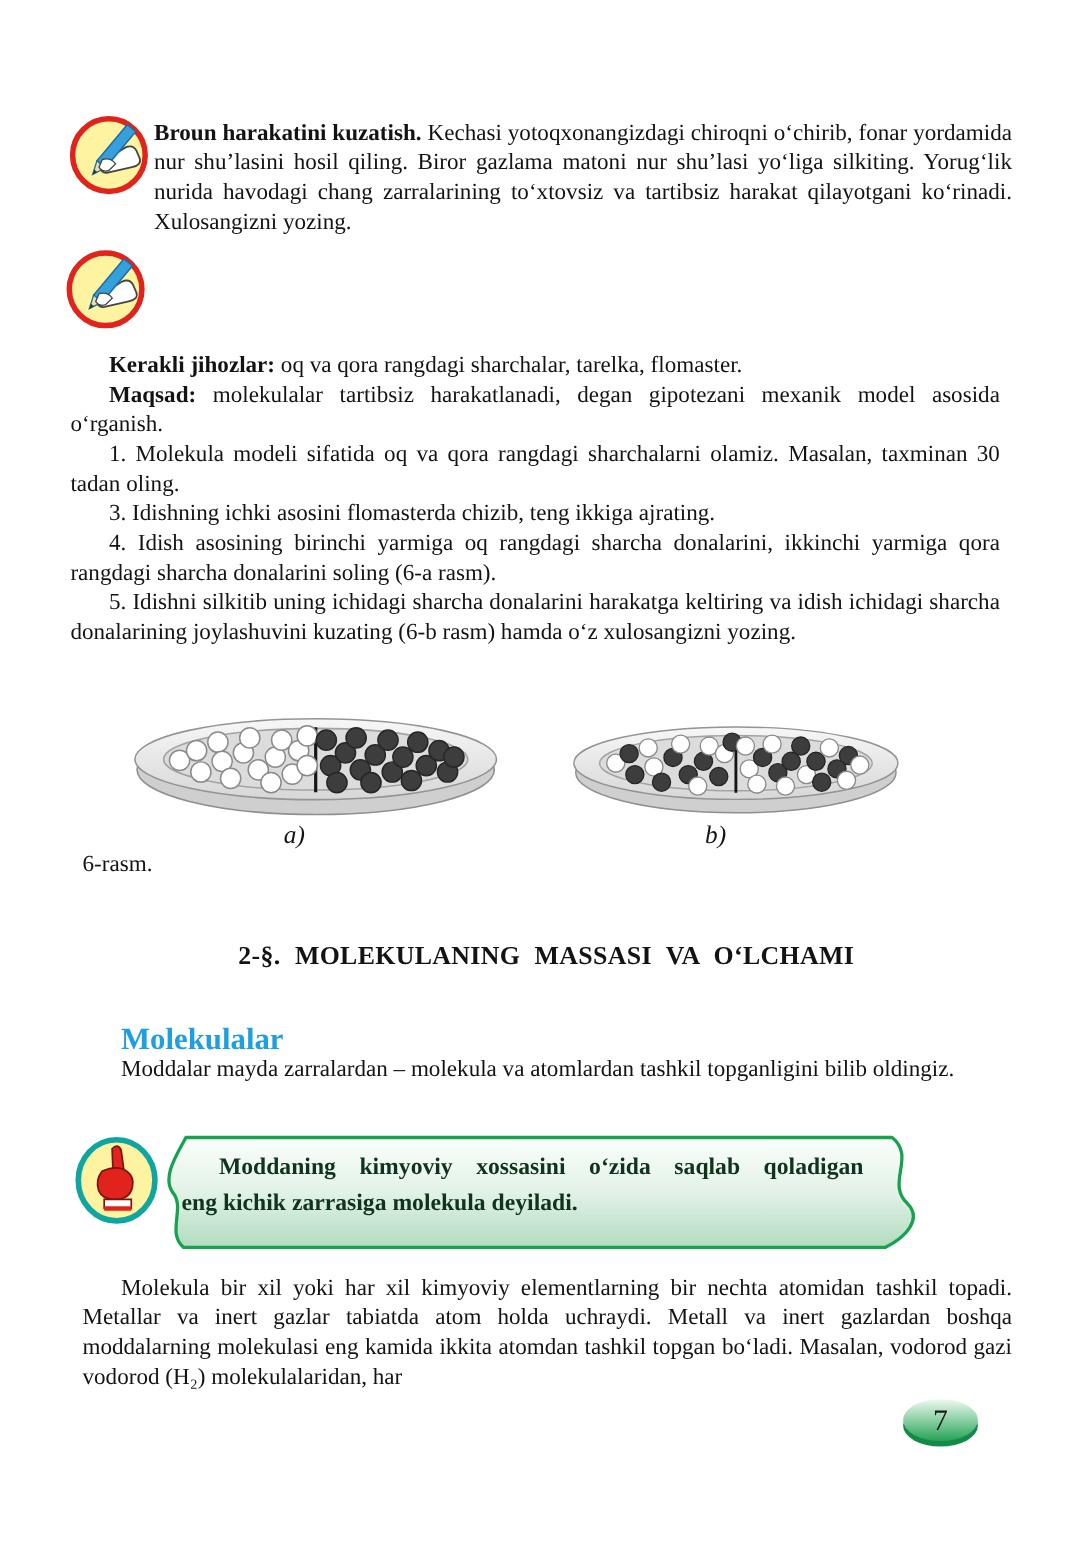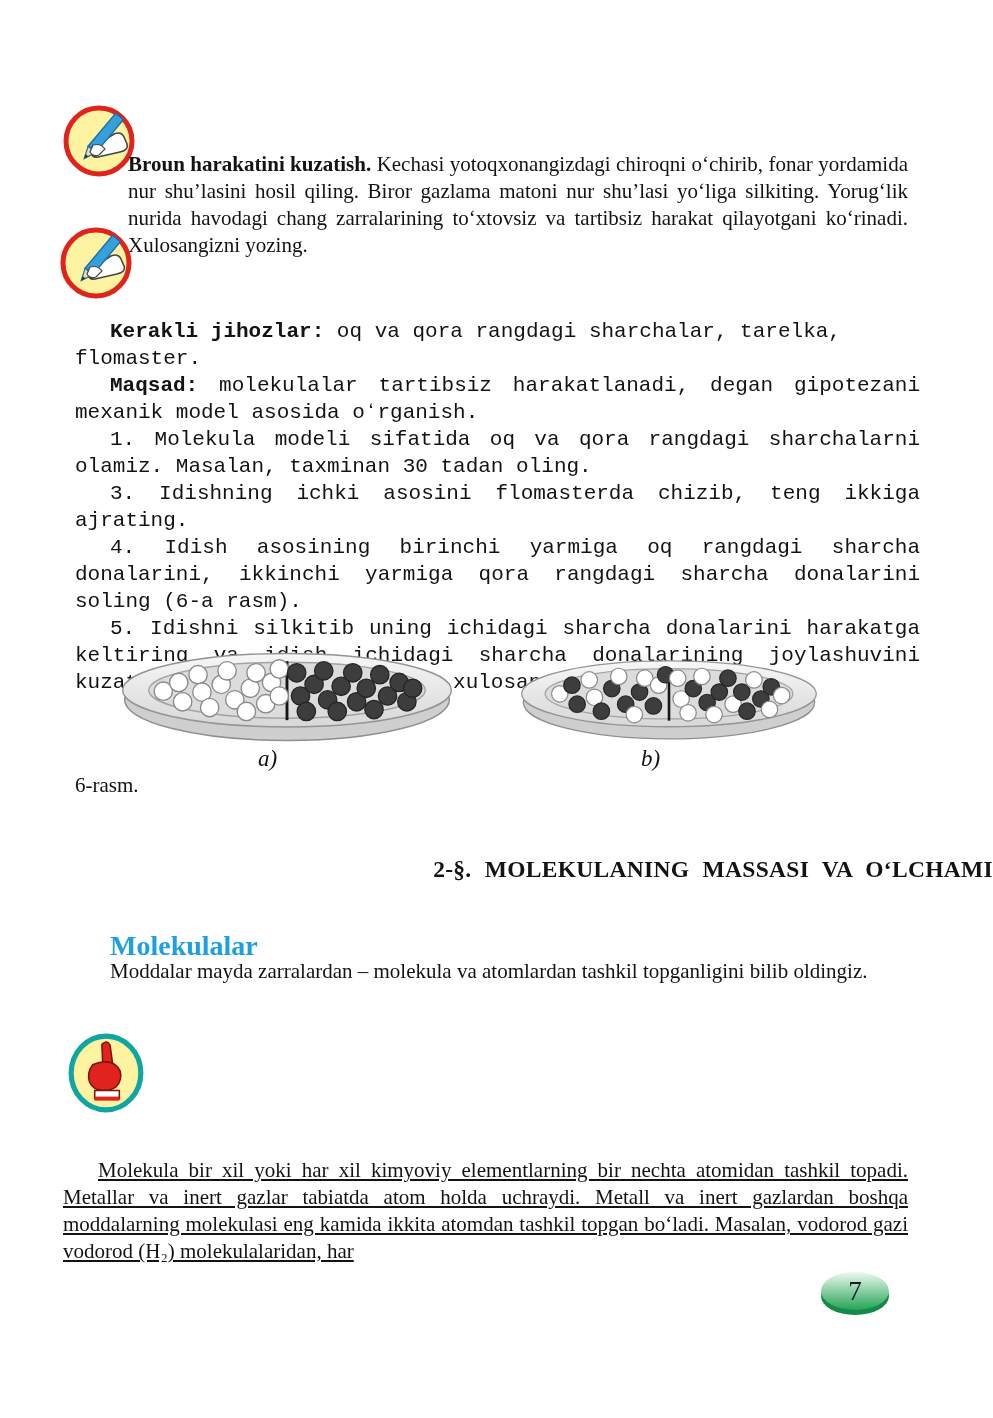--- a/index.html
+++ b/index.html
@@ -8,51 +8,51 @@
     font-family:"Liberation Serif","DejaVu Serif",serif;color:#131313;
     overflow:hidden;margin:0 auto;
   }
   .abs{position:absolute;}
   .t{font-size:21px;line-height:27px;}
   .just{text-align:justify;}
   .indent{text-indent:35px;}
   p{margin:0;}
 
   
-  .act1{left:128px;width:780px;top:107px;margin-top:44px;}
+  .act1{left:140px;width:780px;top:107px;}
   .act2{left:140px;width:780px;top:239px;font-weight:bold;}
   .stretch{text-align:justify;text-align-last:justify;}
   .icon1{left:62px;top:104px;width:74px;height:74px;}
   .icon2{left:59px;top:226px;width:74px;height:74px;}
 
-  .bodytext{left:75px;width:845px;top:318px;font-family:Liberation Mono, monospace;}
+  .bodytext{left:64px;width:845px;top:318px;}
 
   
   .figure{left:75px;top:645px;width:845px;height:160px;}
   .dishA{left:38px;top:0px;width:348px;height:102px;}
   .dishB{left:438px;top:8px;width:312px;height:92px;}
   .figlabel{font-style:italic;font-size:23px;line-height:24px;}
   .labA{left:183px;top:102px;width:60px;}
   .labB{left:566px;top:102px;width:60px;}
   .figcap{left:0;width:845px;top:128px;font-size:21px;}
 
-  .sectitle{left:0;width:993px;top:856px;text-align:right;font-weight:bold;
+  .sectitle{left:0;width:993px;top:856px;text-align:center;font-weight:bold;
     font-size:23.5px;word-spacing:7px;letter-spacing:0.3px;}
 
   .molhead{left:110px;top:930px;font-weight:bold;font-size:28px;color:var(--heading_blue,#1e9fe0);}
   .moltext{left:75px;width:845px;top:958px;}
 
   
   .banner{left:145px;top:1031px;width:712px;height:106px;}
   .banner svg{position:absolute;left:0;top:0;width:100%;height:100%;}
   .bannertext{position:absolute;left:20px;top:13px;width:620px;
     font-weight:bold;font-size:21.5px;line-height:33px;color:#10331d;}
   .iconHand{left:67px;top:1032px;width:78px;height:82px;}
 
-  .closing{left:63px;width:845px;top:1157px;text-decoration:underline;}
+  .closing{left:75px;width:845px;top:1157px;}
 
   .badge{left:817px;top:1269px;width:76px;height:50px;}
 </style>
 </head>
 <body>
 
 <div class="page" style="--heading_blue: #1e9fe0; --green: #17a24f; --accent_red: #e0231c; --accent_teal: #0fa5a0; --icon_yellow: #fdf3a0; --badge_green: #2aa65b; --ball_dark: #3d3d3d; --ball_white: #ffffff;">
 
   <svg width="0" height="0" style="position:absolute" aria-hidden="true">
     <defs>
@@ -212,20 +212,29 @@
       <ellipse cx="38" cy="40" rx="34" ry="36" fill="var(--icon_yellow,#fdf3a0)" stroke="var(--accent_teal,#0fa5a0)" stroke-width="5"></ellipse>
       <g fill="var(--accent_red,#e0231c)" stroke="#7c120c" stroke-width="1.5">
         <path d="M34 12 q5 -5 8 1 l3 22 -10 2 z"></path>
         <path d="M25 32 q14 -6 22 0 q7 5 5 14 q-2 10 -14 11 q-12 1 -16 -8 q-3 -9 3 -17 z"></path>
       </g>
       <path d="M27 57 h24 v8 h-24 z" fill="#ffffff" stroke="#7c120c" stroke-width="1.5"></path>
       <path d="M27 63 h24 v4 h-24 z" fill="var(--accent_red,#e0231c)"></path>
     </svg>
   </div>
 
+  <div class="abs banner">
+    <svg viewBox="0 0 712 104" preserveAspectRatio="none">
+      <path d="M24 3 L666 3 C688 20 660 44 680 62 C694 76 678 92 660 101 L22 101 C6 88 24 66 12 52 C2 38 16 18 24 3 Z" fill="url(#bannerG)" stroke="var(--green,#17a24f)" stroke-width="3" stroke-linejoin="round"></path>
+    </svg>
+    <div class="bannertext">
+      <div class="stretch" style="text-indent:34px">Moddaning kimyoviy xossasini oʻzida saqlab qoladigan</div>
+      <div>eng kichik zarrasiga molekula deyiladi.</div>
+    </div>
+  </div>
 
   <div class="abs closing t just indent">Molekula bir xil yoki har xil kimyoviy elementlarning bir nechta atomidan tashkil topadi. Metallar va inert gazlar tabiatda atom holda uchraydi. Metall va inert gazlardan boshqa moddalarning molekulasi eng kamida ikkita atomdan tashkil topgan boʻladi. Masalan, vodorod gazi vodorod (H₂) molekulalaridan, har</div>
 
   <div class="abs badge">
     <svg viewBox="0 0 76 50" width="76" height="50">
       <ellipse cx="38" cy="27" rx="34" ry="19" fill="#148a48"></ellipse>
       <ellipse cx="38" cy="22" rx="34" ry="19" fill="url(#badgeG)"></ellipse>
       <text x="38" y="31" text-anchor="middle" font-size="27" font-family="Liberation Serif, DejaVu Serif, serif" fill="#1b1b1b">7</text>
     </svg>
   </div>

